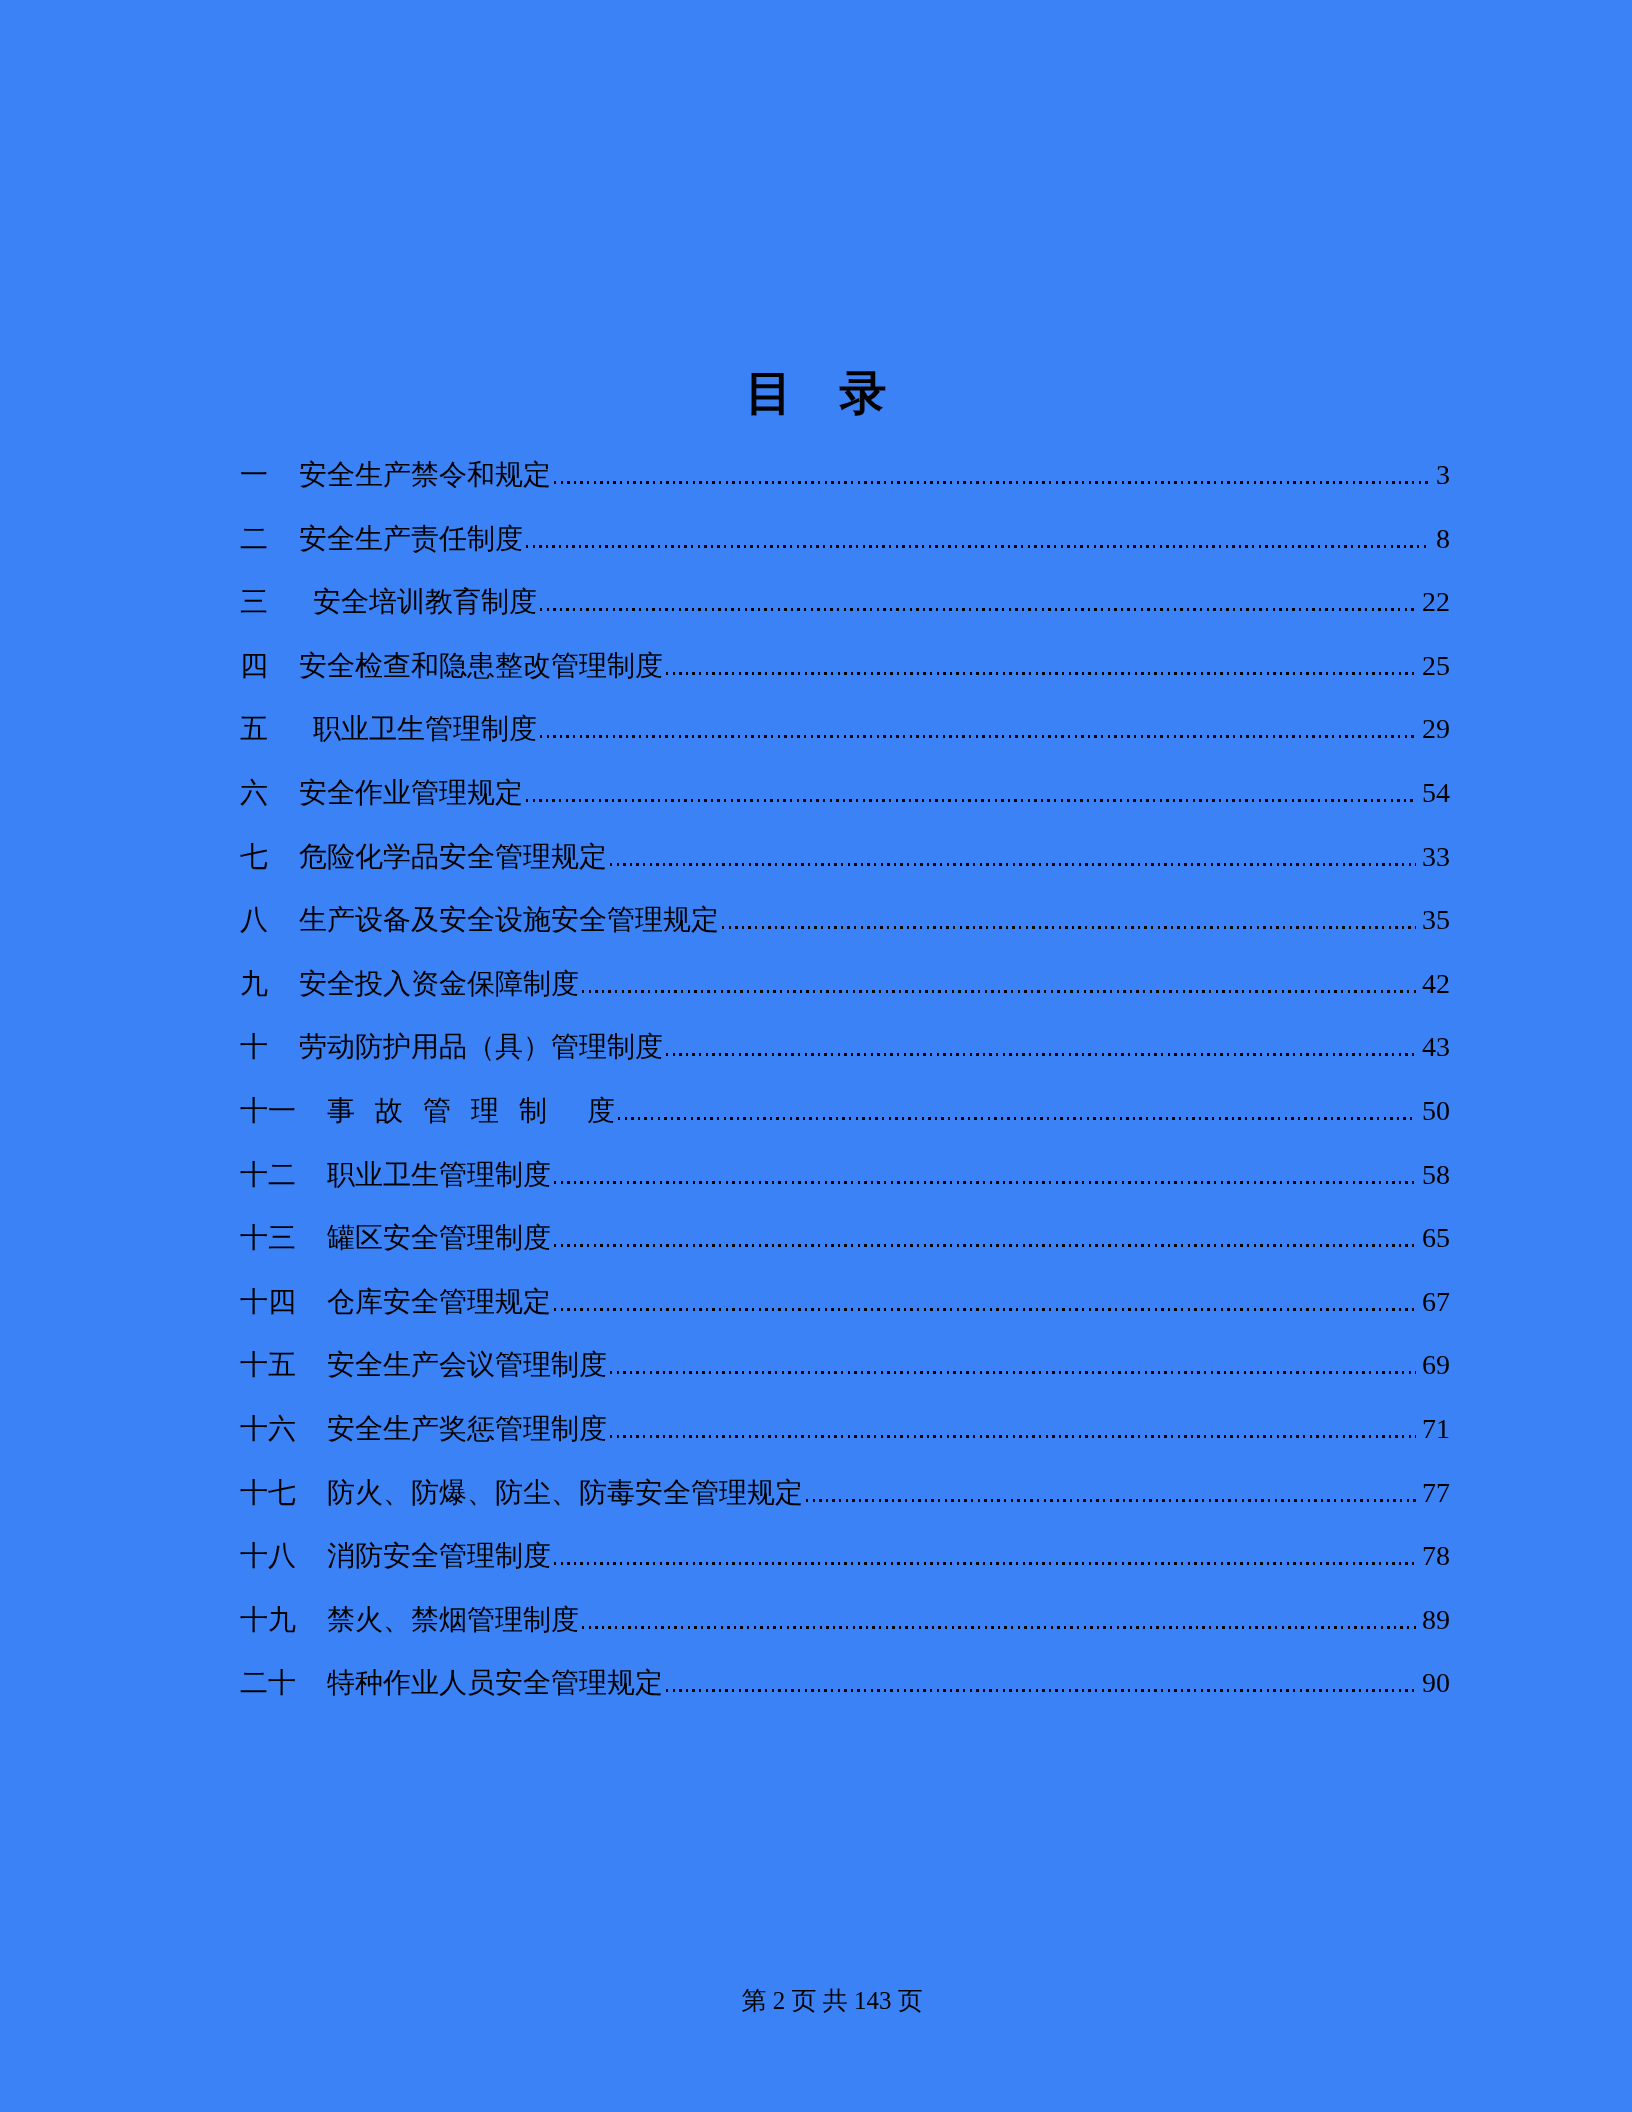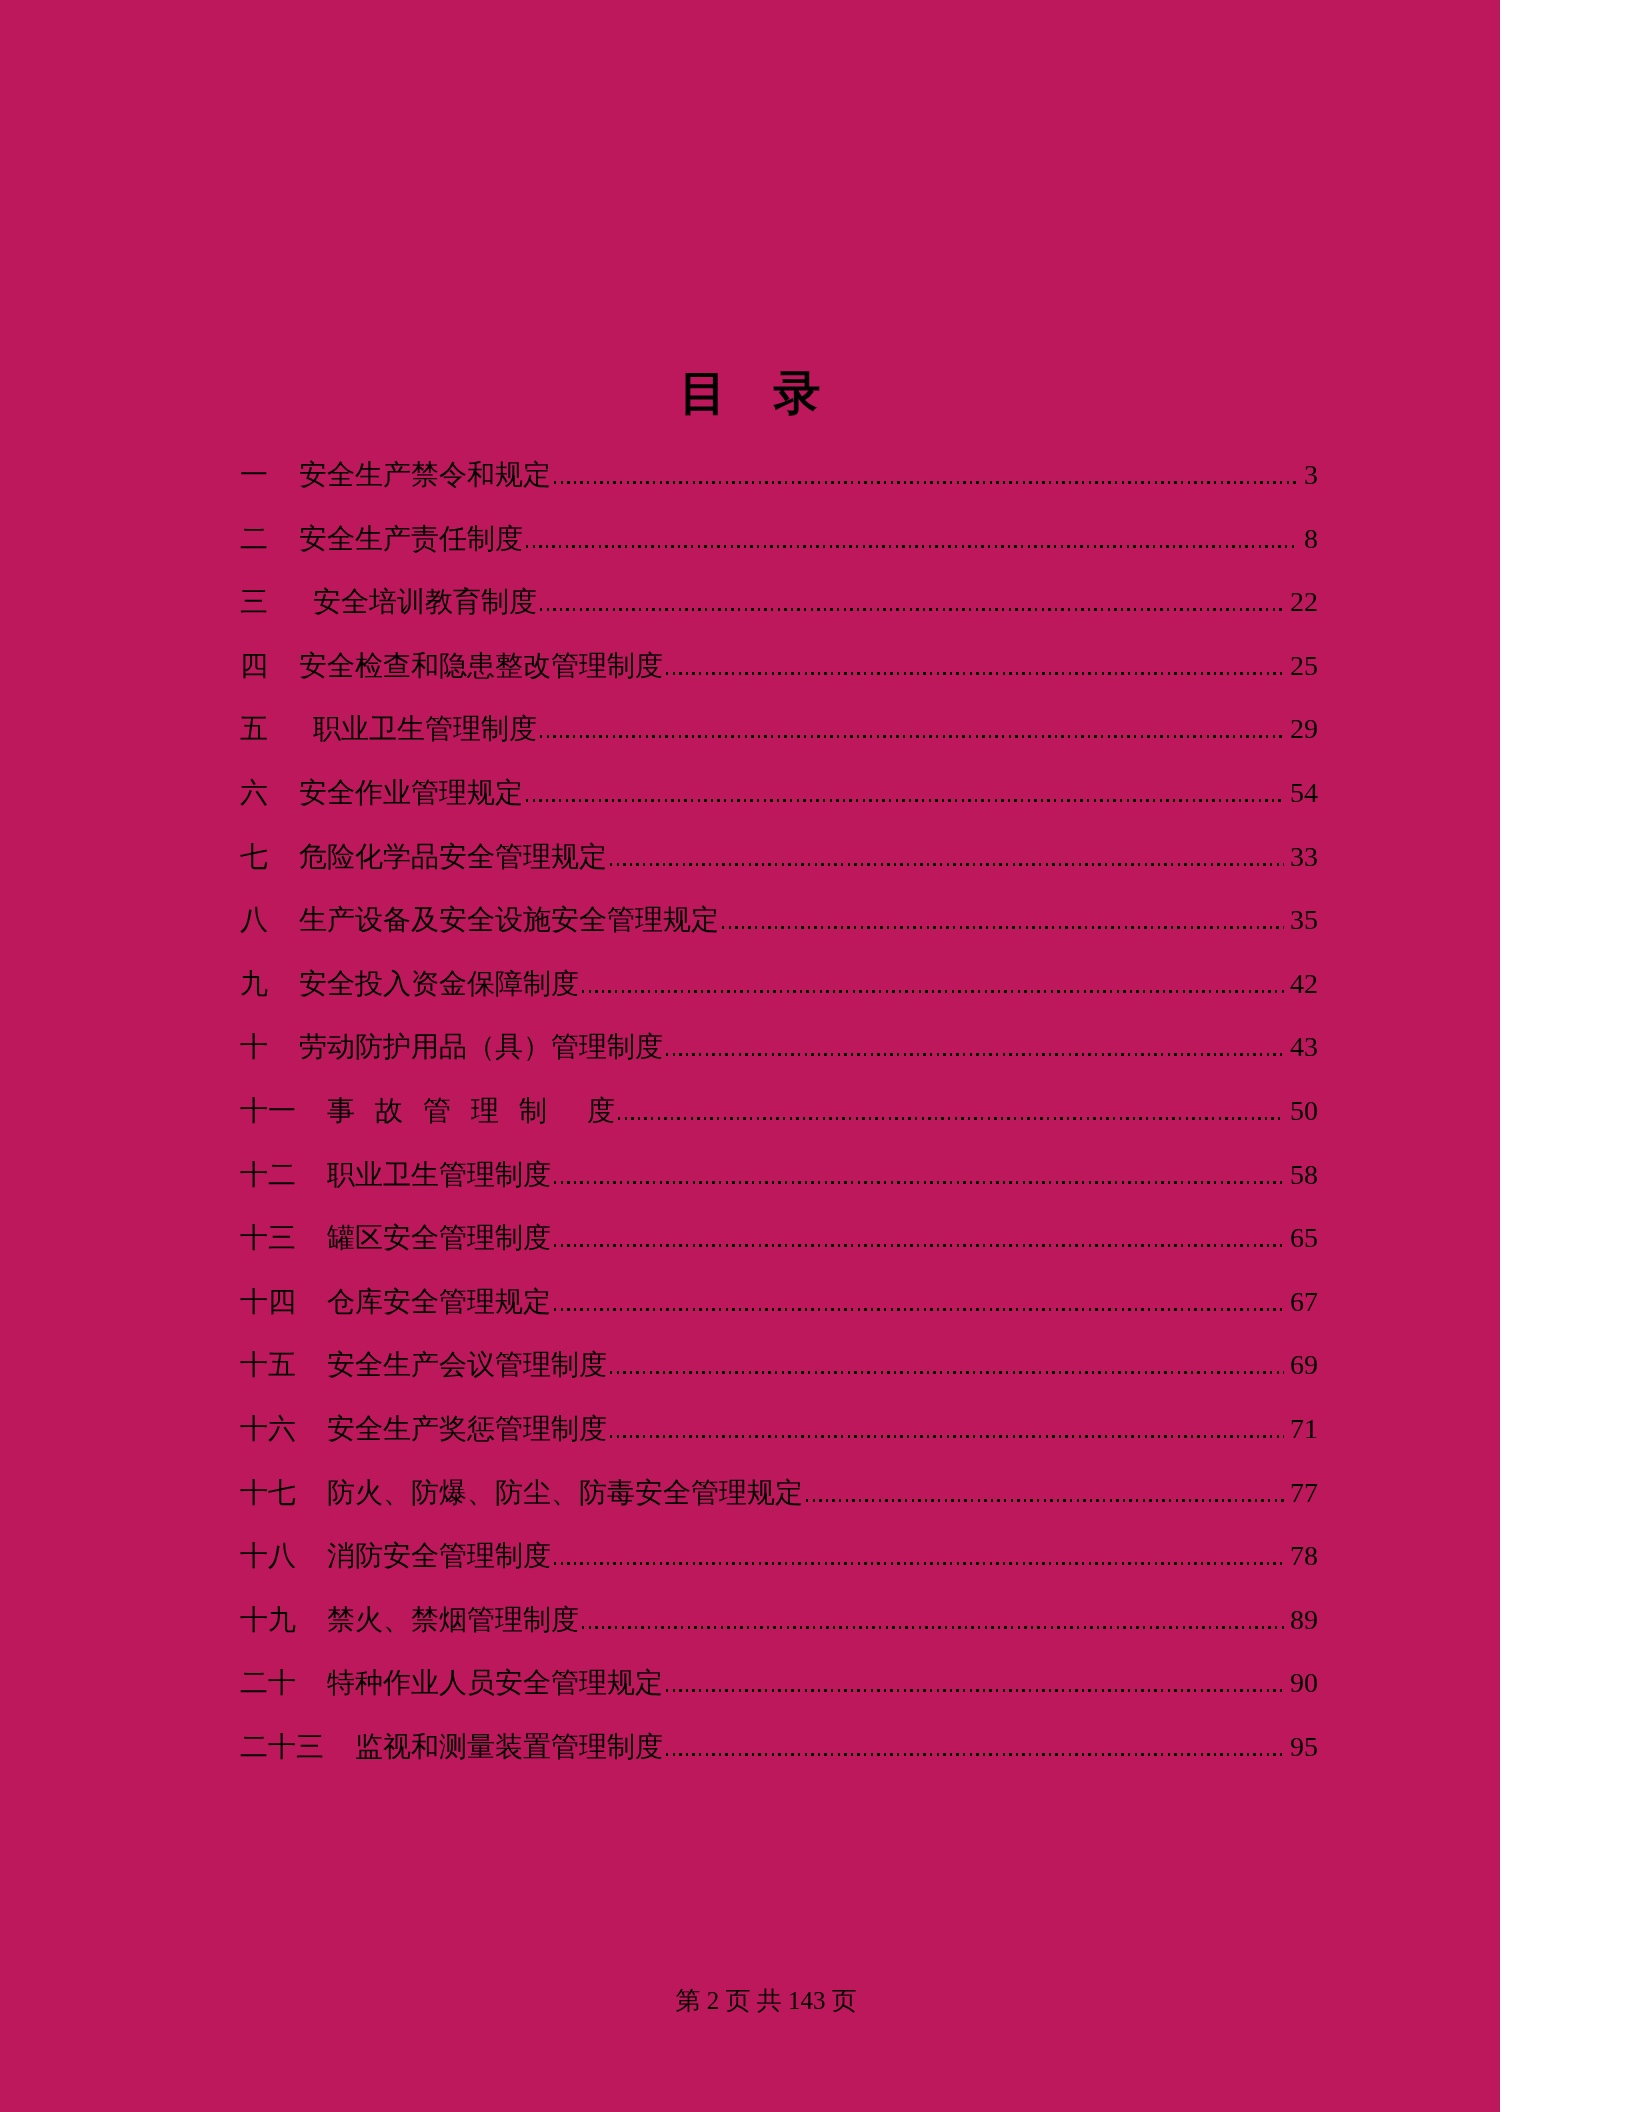--- a/index.html
+++ b/index.html
@@ -2,23 +2,23 @@
 <html><head>
 <meta charset="utf-8">
 <style>
   html, body {
     margin: 0;
     padding: 0;
     background: #ffffff;
   }
   .page {
     position: relative;
-    width: 1500px;
+    width: 1632px;
     height: 2112px;
-    background: #be185d;
+    background: #3b82f6;
     color: #000000;
     font-family: "Liberation Serif", "DejaVu Serif", serif;
     overflow: hidden;
   }
   .doc-title {
     position: absolute;
     top: 362px;
     left: 0;
     width: 100%;
     margin: 0;
@@ -192,21 +192,15 @@
         <span class="label">禁火、禁烟管理制度</span>
         <span class="leader"></span>
         <span class="pg">89</span>
       </div>
       <div class="toc-row">
         <span class="num">二十</span>
         <span class="label">特种作业人员安全管理规定</span>
         <span class="leader"></span>
         <span class="pg">90</span>
       </div>
-      <div class="toc-row">
-        <span class="num">二十三</span>
-        <span class="label">监视和测量装置管理制度</span>
-        <span class="leader"></span>
-        <span class="pg">95</span>
-      </div>
     </div>
   <div class="footer">第 2 页 共 143 页</div>
 </div>
 
 </body></html>

